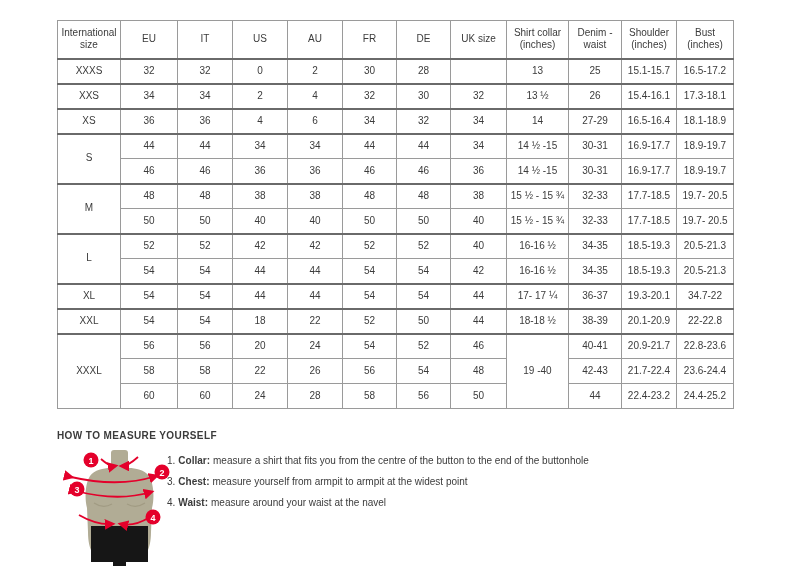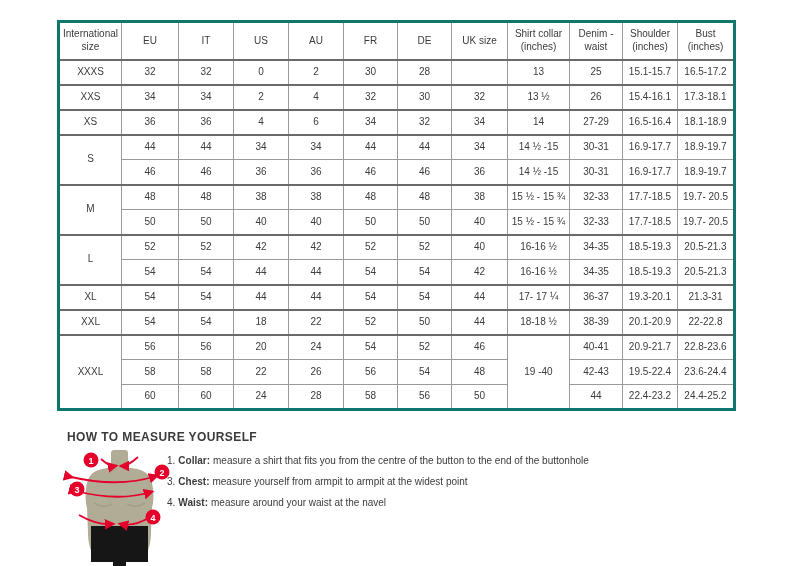--- a/index.html
+++ b/index.html
@@ -7,38 +7,38 @@
     width:787px;height:566px;background:#ffffff;
     font-family:"Liberation Sans","DejaVu Sans",sans-serif;
     color:#3b3b3b;position:relative;overflow:hidden;
   }
   .page{position:absolute;inset:0;background:#fff;}
 
   
   table.size-chart{
     position:absolute;left:57px;top:20px;width:676px;
     border-collapse:collapse;table-layout:fixed;
-    border:3px solid #0f766e;
+    border:1px solid #0f766e;
     font-size:10px;color:#3b3b3b;
   }
   table.size-chart th, table.size-chart td{
     border:1px solid #9a9a9a;
     text-align:center;vertical-align:middle;
     padding:0 2px;font-weight:normal;line-height:1.25;
     background:#fff;overflow:hidden;
   }
   table.size-chart thead tr{height:38px;}
   table.size-chart tbody tr{height:25px;}
   table.size-chart tbody tr.grp td{border-top:2px solid #6a6a6a;}
   table.size-chart thead th{border-bottom:2px solid #6a6a6a;}
 
   
   .measure-title{
-    position:absolute;left:67px;top:430px;
-    font-size:12px;font-weight:bold;letter-spacing:.4px;color:#3b3b3b;
+    position:absolute;left:57px;top:430px;
+    font-size:10px;font-weight:bold;letter-spacing:.4px;color:#3b3b3b;
   }
   .steps{
     position:absolute;left:167px;top:447px;width:610px;margin-top:8px;
   }
   .step{height:21px;font-size:10px;color:#3b3b3b;white-space:nowrap;}
   .step .num{margin-right:3px;}
   .step .lbl{font-weight:bold;margin-right:3px;}
 
   .mannequin{
     position:absolute;left:54px;top:446px;width:122px;height:120px;
@@ -212,21 +212,21 @@
           <td>54</td>
           <td>54</td>
           <td>44</td>
           <td>44</td>
           <td>54</td>
           <td>54</td>
           <td>44</td>
           <td>17- 17 ¼</td>
           <td>36-37</td>
           <td>19.3-20.1</td>
-          <td>21.3-31</td>
+          <td>34.7-22</td>
         </tr>
         <tr class="grp">
           <td>XXL</td>
           <td>54</td>
           <td>54</td>
           <td>18</td>
           <td>22</td>
           <td>52</td>
           <td>50</td>
           <td>44</td>
@@ -251,21 +251,21 @@
         </tr>
         <tr>
           <td>58</td>
           <td>58</td>
           <td>22</td>
           <td>26</td>
           <td>56</td>
           <td>54</td>
           <td>48</td>
           <td>42-43</td>
-          <td>19.5-22.4</td>
+          <td>21.7-22.4</td>
           <td>23.6-24.4</td>
         </tr>
         <tr>
           <td>60</td>
           <td>60</td>
           <td>24</td>
           <td>28</td>
           <td>58</td>
           <td>56</td>
           <td>50</td>

